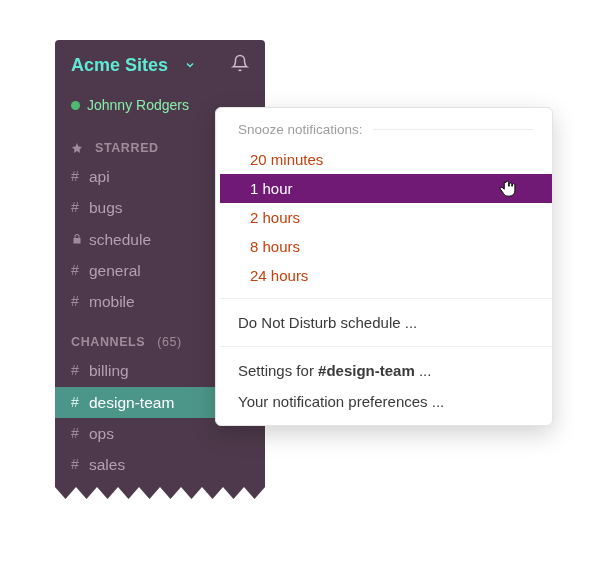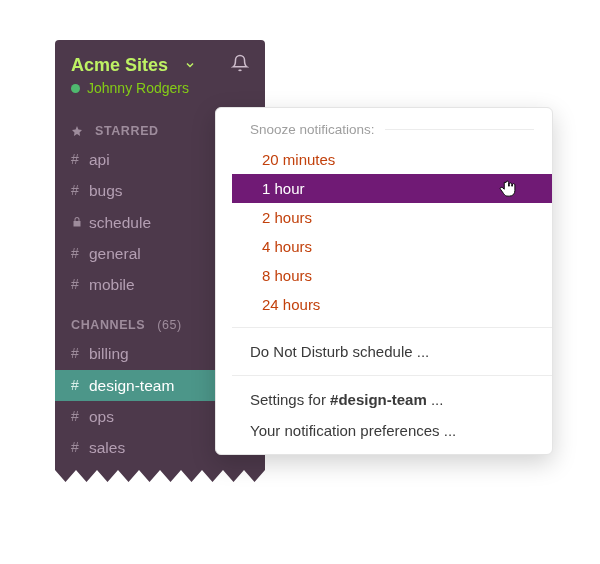--- a/index.html
+++ b/index.html
@@ -26,36 +26,36 @@
     color: #fff;
   }
   .team-row {
     display: flex;
     align-items: center;
     justify-content: space-between;
   }
   .team-name {
     font-size: 18px;
     font-weight: 800;
-    color: #bef264;
+    color: #5eead4;
     display: flex;
     align-items: center;
     gap: 16px;
   }
   .bell {
     width: 18px;
     height: 18px;
     color: #cdbccb;
   }
   .user-row {
     display: flex;
     align-items: center;
-    margin-top: 4px;
+    margin-top: 21px;
     font-size: 14px;
-    color: #84cc16;
+    color: #86efac;
   }
   .presence {
     width: 9px;
     height: 9px;
     background: #4fba6f;
     border-radius: 50%;
     margin-right: 7px;
   }
   .section-head {
     padding: 18px 16px 6px 16px;
@@ -98,21 +98,21 @@
 
   .popover {
     position: absolute;
     top: 107px;
     left: 215px;
     width: 338px;
     background: #fff;
     border: 1px solid #e4e4e4;
     border-radius: 6px;
     box-shadow: 0 8px 24px rgba(0,0,0,0.18);
-    padding: 10px 0 8px 16px;
+    padding: 10px 0 8px 4px;
     color: #333;
     font-size: 15px;
   }
   .pop-title {
     padding: 4px 18px 8px 18px;
     font-size: 13.5px;
     color: #9e9e9e;
     display: flex;
     align-items: center;
     gap: 10px;
@@ -256,21 +256,20 @@
     <span>Snooze notifications:</span>
   </div>
   <div class="pop-item">20 minutes</div>
   <div class="pop-item hover">
     <span>1 hour</span>
     <svg class="cursor-hand" viewBox="0 0 32 32">
       <path d="M13 7c0-1 .7-2 2-2s2 1 2 2v6h1v-3c0-1 .7-2 2-2s2 1 2 2v3h1v-2c0-1 .7-2 2-2s2 1 2 2v9c0 5-3 9-9 9h-2c-3 0-5-1-7-4l-5-7c-1-1-.5-2.5 1-3 1-.3 2 0 3 1l2 2V7z" fill="#fff" stroke="#000" stroke-width="1.5"></path>
     </svg>
   </div>
   <div class="pop-item">2 hours</div>
-  <div class="pop-item">4 hours</div>
   <div class="pop-item">8 hours</div>
   <div class="pop-item">24 hours</div>
 
   <div class="pop-divider"></div>
   <div class="pop-link">Do Not Disturb schedule ...</div>
 
   <div class="pop-divider"></div>
   <div class="pop-link">
     <span>Settings for </span><span class="bold">#design-team</span><span> ...</span>
   </div>

